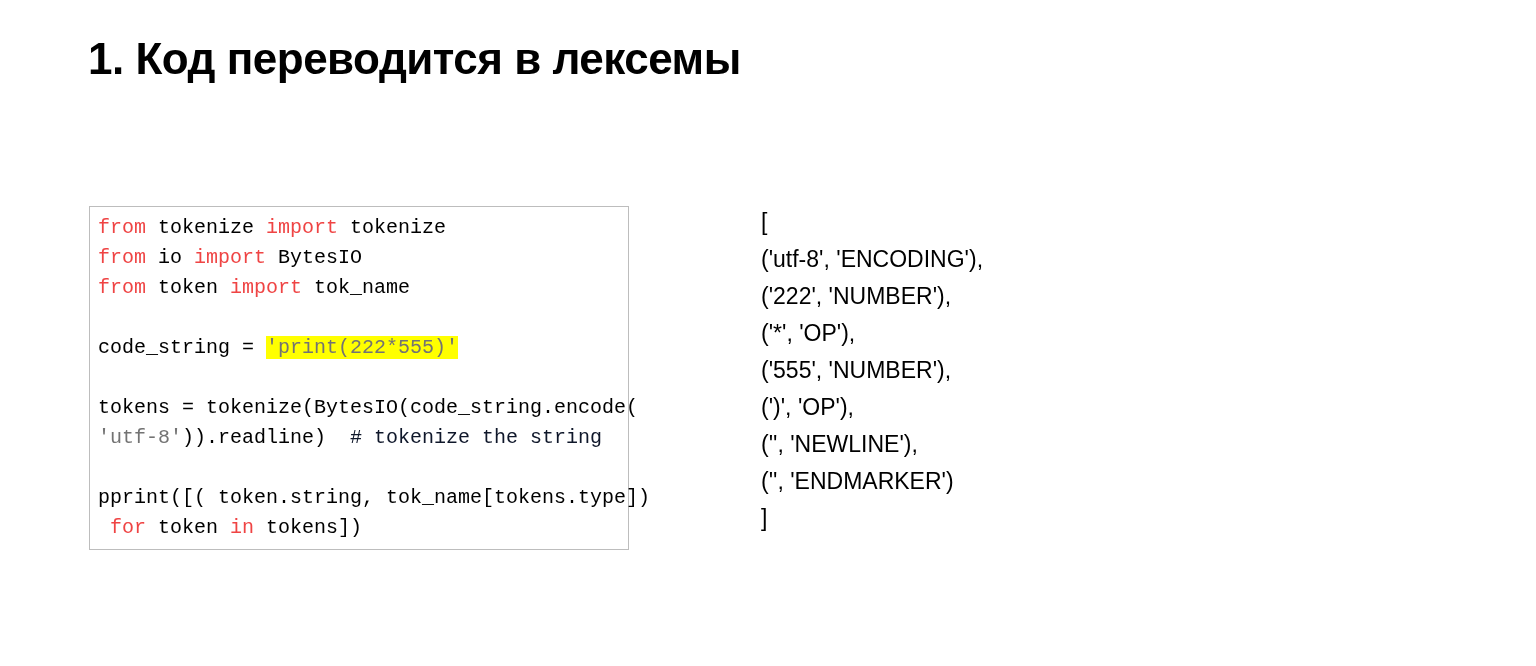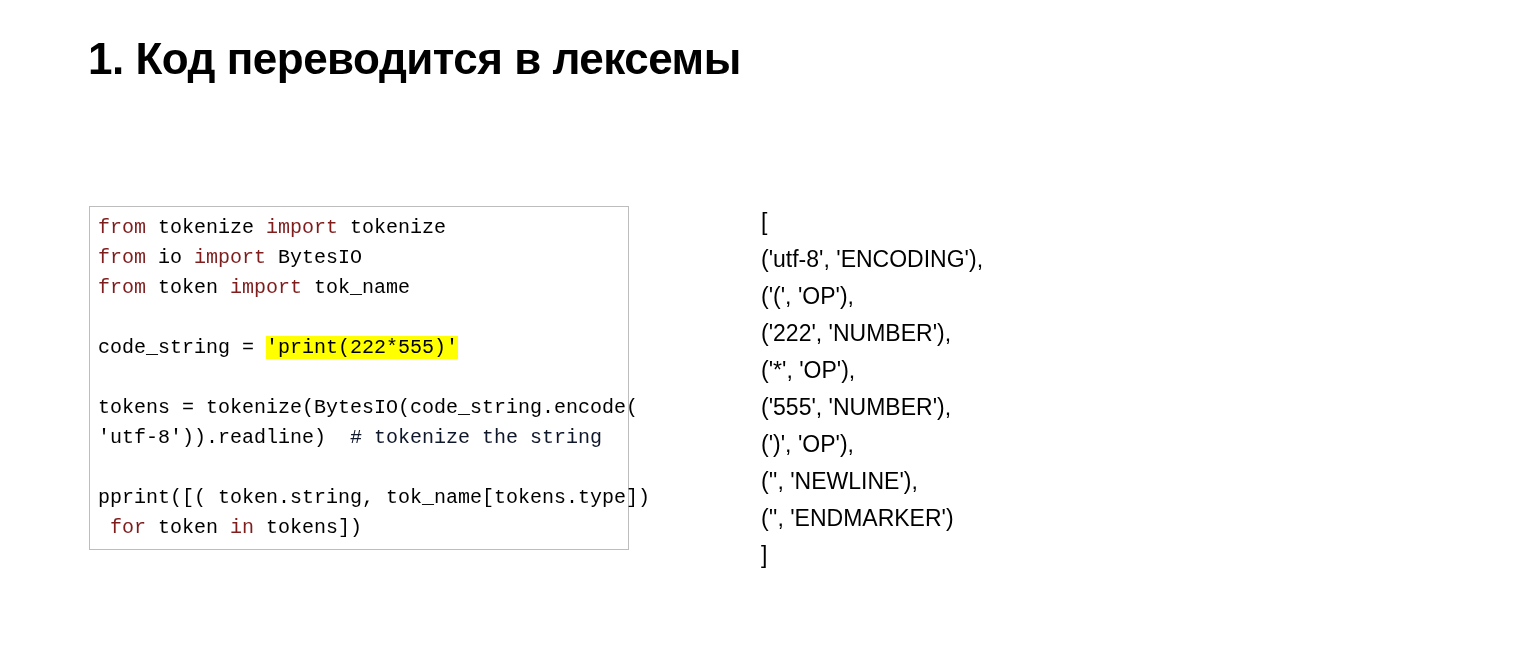--- a/index.html
+++ b/index.html
@@ -33,22 +33,22 @@
     top: 206px;
     width: 540px;
     border: 1px solid #bdbdbd;
     box-sizing: border-box;
     padding: 6px 8px 6px 8px;
     font-family: "Menlo", "Consolas", "Courier New", monospace;
     font-size: 20px;
     line-height: 30px;
     white-space: pre;
   }
-  .kw { color: #7f1d1d; }
-  .str { color: #000000; }
+  .kw { color: #ef4444; }
+  .str { color: #737373; }
   .cmt { color: #0f172a; }
   .hl {
     background: #ffff00;
   }
   .output-panel {
     position: absolute;
     left: 761px;
     top: 204px;
     font-family: Arial, Helvetica, sans-serif;
     font-size: 23px;
@@ -70,21 +70,20 @@
 
 <span>tokens = tokenize(BytesIO(code_string.encode(</span>
 <span class="str">'utf-8'</span><span>)).readline)  </span><span class="cmt"># tokenize the string</span>
 
 <span>pprint([( token.string, tok_name[tokens.type])</span>
 <span> </span><span class="kw">for</span><span> token </span><span class="kw">in</span><span> tokens])</span></div>
 
   <div class="output-panel">
     <div>[</div>
     <div>('utf-8', 'ENCODING'),</div>
-    <div>('(', 'OP'),</div>
     <div>('222', 'NUMBER'),</div>
     <div>('*', 'OP'),</div>
     <div>('555', 'NUMBER'),</div>
     <div>(')', 'OP'),</div>
     <div>('', 'NEWLINE'),</div>
     <div>('', 'ENDMARKER')</div>
     <div>]</div>
   </div>
 </div>
 

